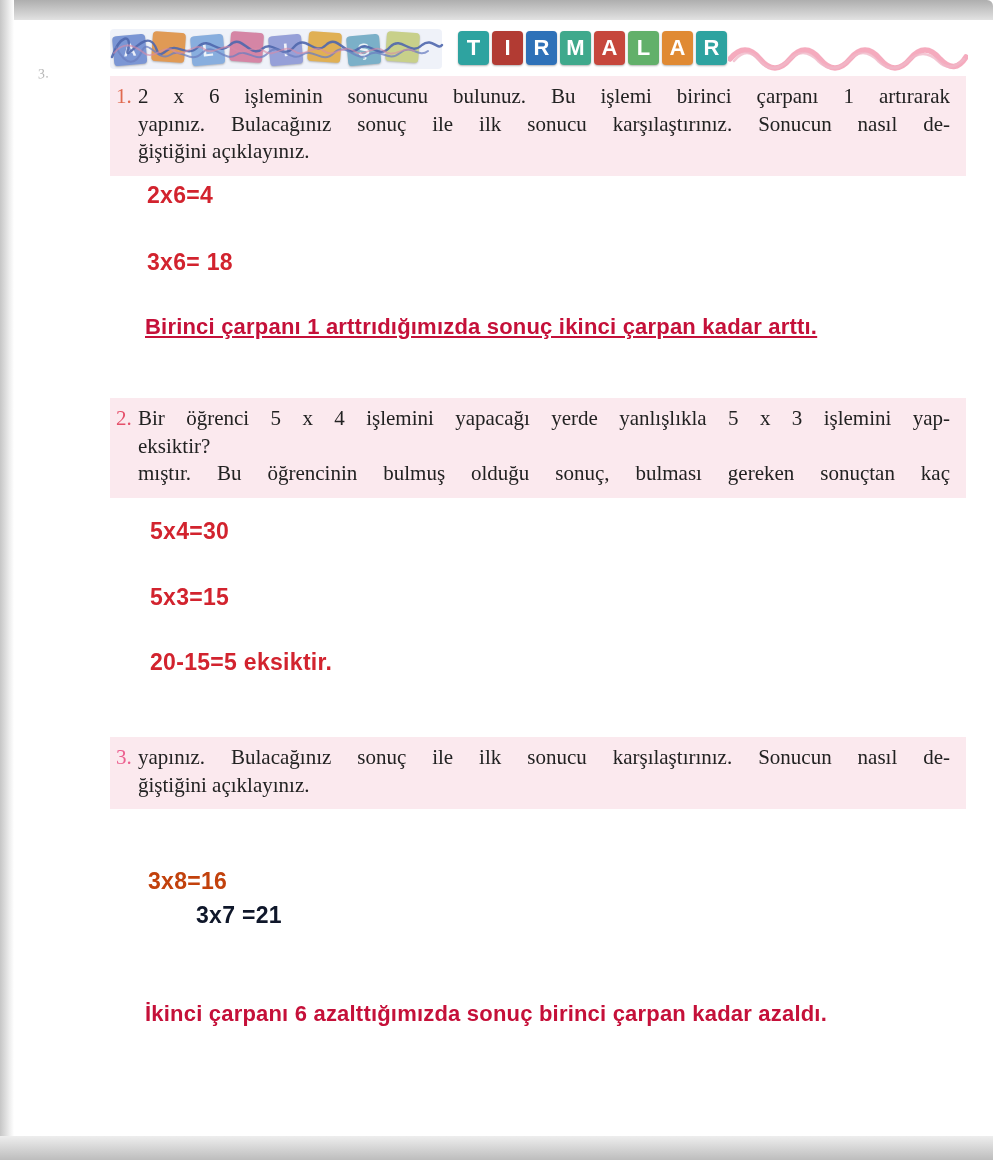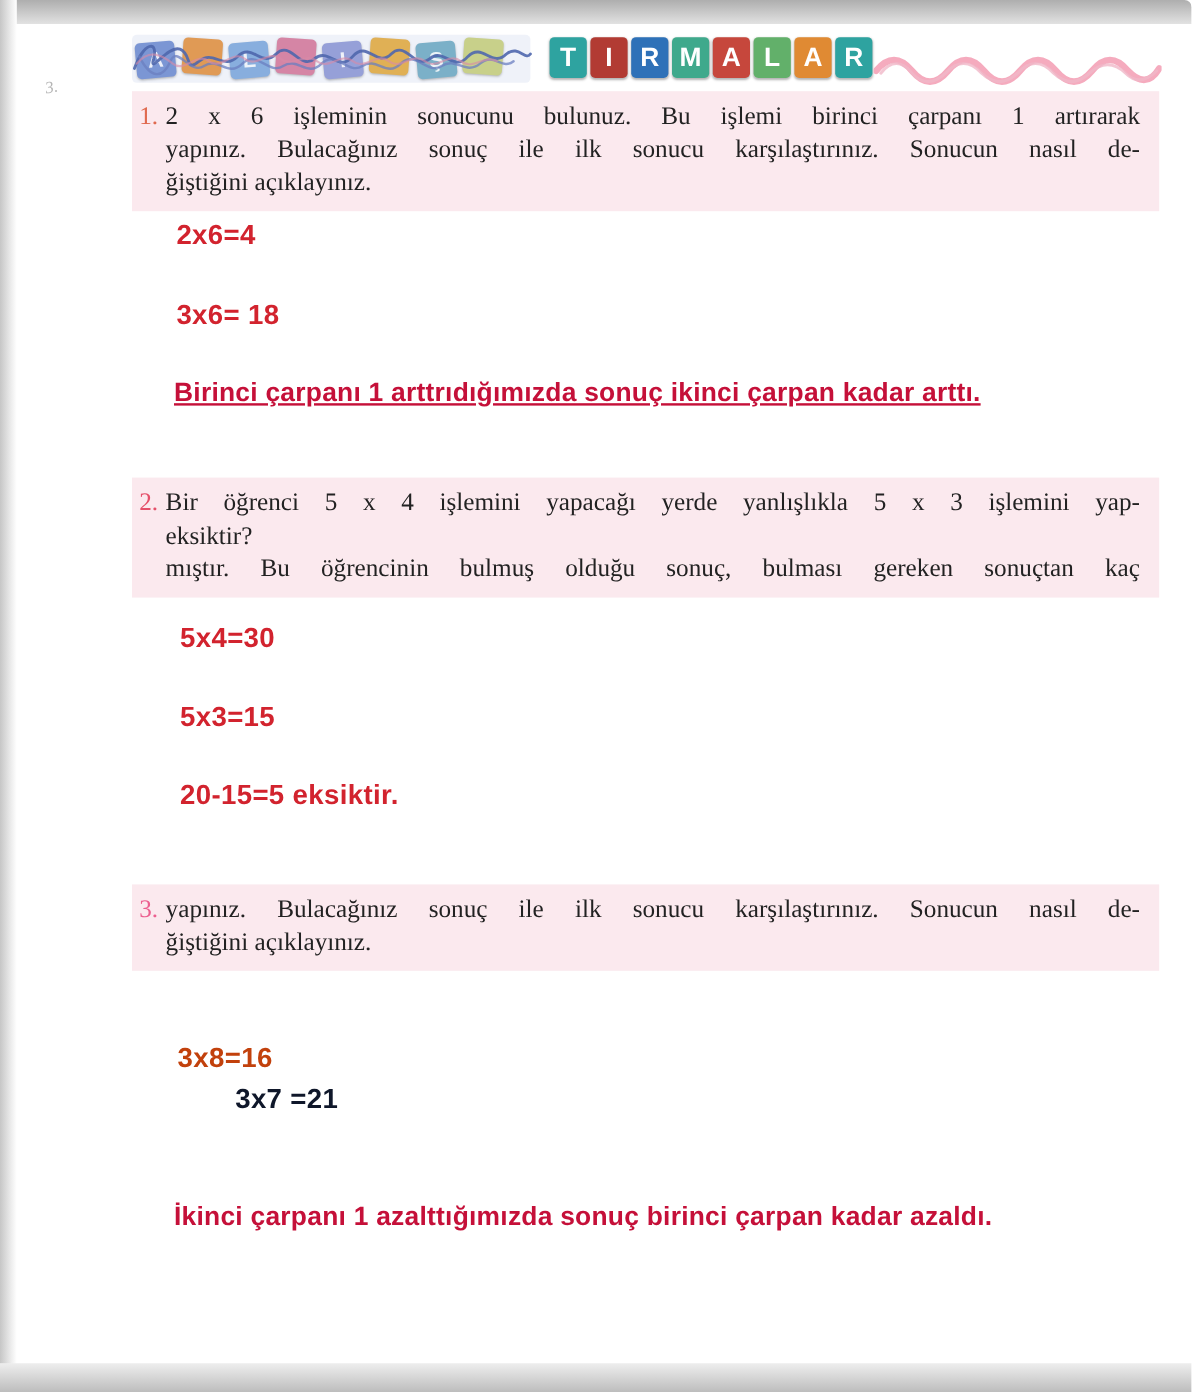--- a/index.html
+++ b/index.html
@@ -137,13 +137,13 @@
 
 <section class="question" style="top: 737px; background-color: rgb(251, 233, 238);">
   <span class="qnum" style="color: rgb(236, 95, 143);">3.</span>
   <div class="qlines">
     <div class="qline just">yapınız. Bulacağınız sonuç ile ilk sonucu karşılaştırınız. Sonucun nasıl de-</div>
     <div class="qline">ğiştiğini açıklayınız.</div>
   </div>
 </section>
 <div class="work" style="left: 148px; top: 869px; color: #c2410c; text-align: center;">3x8=16</div>
 <div class="work" style="left: 148px; top: 903px; color: #0f172a; margin-left: 48px;">3x7 =21</div>
-<div class="conclusion" style="left: 145px; top: 1001px; color: rgb(197, 16, 57);">İkinci çarpanı 1 azalttığımızda sonuç birinci çarpan kadar azaldı.</div>
+<div class="conclusion" style="left: 145px; top: 1001px; color: rgb(197, 16, 57);">İkinci çarpanı 6 azalttığımızda sonuç birinci çarpan kadar azaldı.</div>
 
 </body></html>

